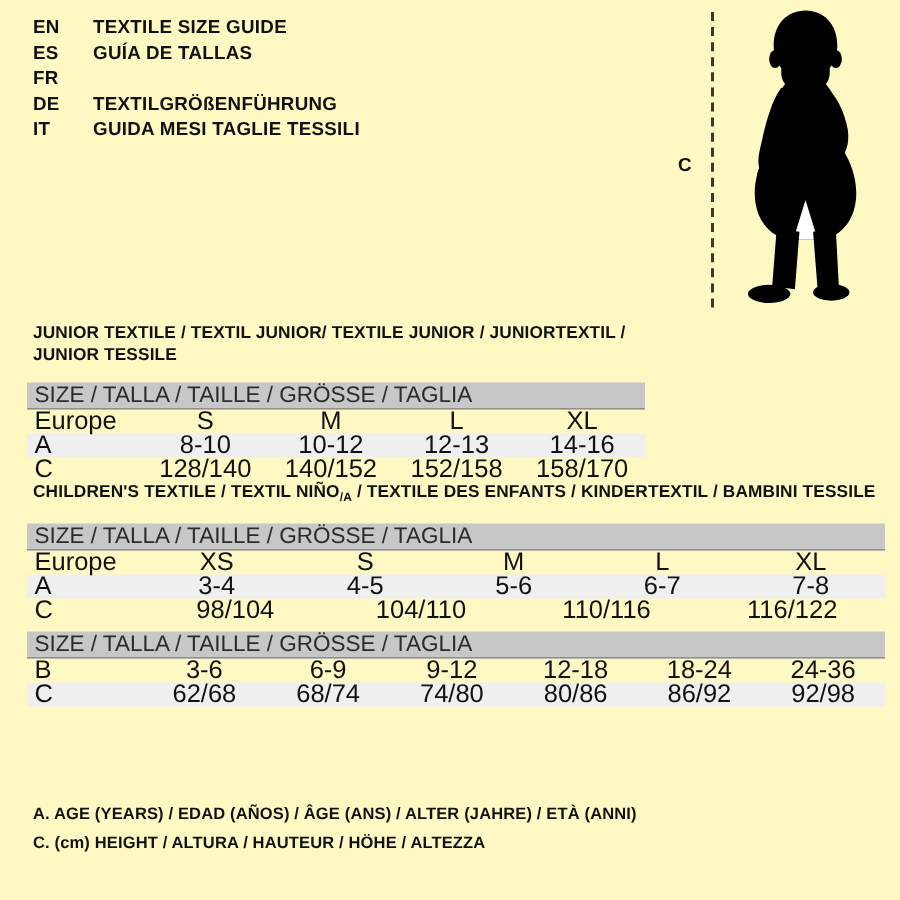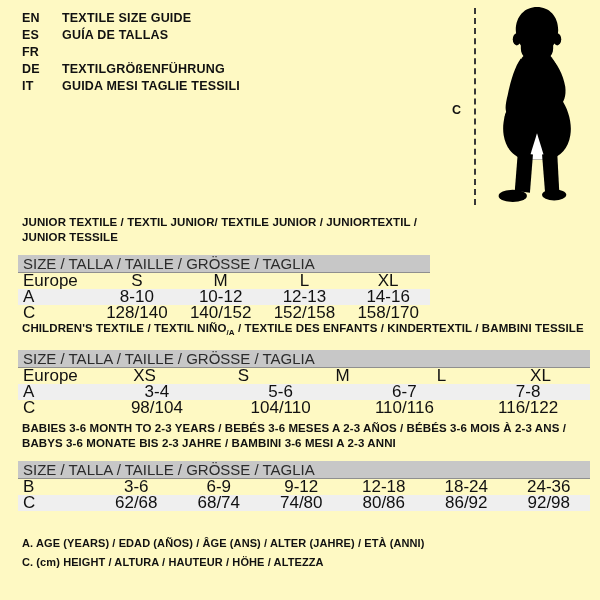--- a/index.html
+++ b/index.html
@@ -116,34 +116,34 @@
         <div class="tlabel">Europe</div>
         <div class="tcell">XS</div>
         <div class="tcell">S</div>
         <div class="tcell">M</div>
         <div class="tcell">L</div>
         <div class="tcell">XL</div>
       </div>
       <div class="trow alt">
         <div class="tlabel">A</div>
         <div class="tcell">3-4</div>
+        <div class="tcell">4-5</div>
         <div class="tcell">5-6</div>
         <div class="tcell">6-7</div>
         <div class="tcell">7-8</div>
       </div>
       <div class="trow">
         <div class="tlabel">C</div>
         <div class="tcell">98/104</div>
         <div class="tcell">104/110</div>
         <div class="tcell">110/116</div>
         <div class="tcell">116/122</div>
       </div>
     </section>
   <section class="tsec tsec3">
-      <div class="ttitle"><span>BABIES 3-6 MONTH TO 2-3 YEARS / BEBÉS 3-6 MESES A 2-3 AÑOS / BÉBÉS 3-6 MOIS À 2-3 ANS /</span><br><span>BABYS 3-6 MONATE BIS 2-3 JAHRE / BAMBINI 3-6 MESI A 2-3 ANNI</span></div>
       <div class="sizebar">SIZE / TALLA / TAILLE / GRÖSSE / TAGLIA</div>
       <div class="trow">
         <div class="tlabel">B</div>
         <div class="tcell">3-6</div>
         <div class="tcell">6-9</div>
         <div class="tcell">9-12</div>
         <div class="tcell">12-18</div>
         <div class="tcell">18-24</div>
         <div class="tcell">24-36</div>
       </div>

